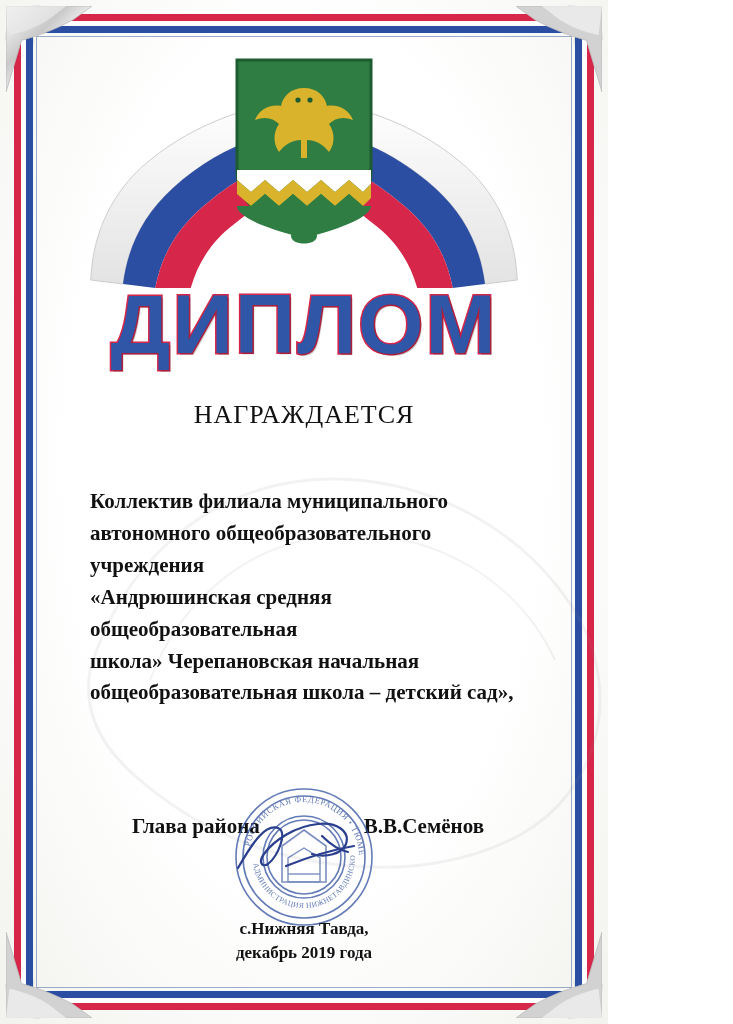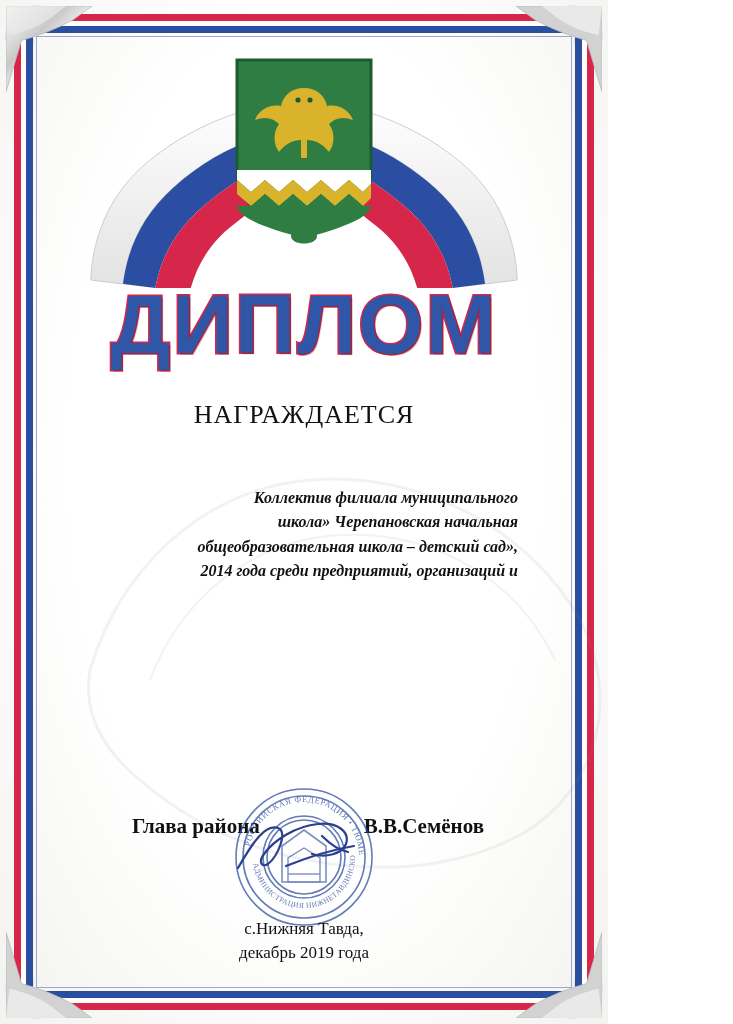--- a/index.html
+++ b/index.html
@@ -137,27 +137,26 @@
     font-family: "Liberation Serif", serif;
     font-weight: normal;
     font-size: 26px;
     letter-spacing: 1px;
     color: #111111;
     margin-top: 34px;
   }
 
   .body-text {
     margin: 56px 46px 0 46px;
-    text-align: right;
+    text-align: left;
     font-family: "Liberation Serif", serif;
     font-weight: bold;
-    font-size: 16px;
+    font-size: 21px;
     line-height: 1.52;
     color: #111111;
-    font-style: italic;
   }
   .body-text p { margin: 0; }
 
   
   .sign-row {
     position: absolute;
     left: 46px; right: 46px;
     top: 770px;
     display: flex;
     align-items: center;
@@ -190,21 +189,21 @@
     height: 90px;
   }
   .signature-scribble svg { width:100%; height:100%; }
 
   .footer {
     position: absolute;
     left: 0; right: 0;
     bottom: 14px;
     text-align: center;
     font-family: "Liberation Serif", serif;
-    font-weight: normal;
+    font-weight: bold;
     font-size: 17px;
     line-height: 1.45;
     color: #111111;
   }
 </style>
 </head>
 <body>
 
 <div class="page">
   <div class="paper-edge"></div>
@@ -359,23 +358,24 @@
     </div>
 
     <div class="diplom-wrap">
       <div class="diplom">ДИПЛОМ</div>
     </div>
 
     <div class="subtitle">НАГРАЖДАЕТСЯ</div>
 
     <div class="body-text">
       <p>Коллектив филиала муниципального</p>
+      <p>автономного общеобразовательного учреждения</p>
+      <p>«Андрюшинская средняя общеобразовательная</p>
       <p>школа» Черепановская начальная</p>
       <p>общеобразовательная школа – детский сад»,</p>
-      <p>2014 года среди предприятий, организаций и</p>
     </div>
 
     <div class="sign-row">
       <div class="sign-left">Глава района</div>
       <div class="sign-right">В.В.Семёнов</div>
     </div>
 
     <div class="stamp">
       <svg viewBox="0 0 142 142">
         <g fill="none" stroke="#2f4f9e" stroke-width="1.6">

